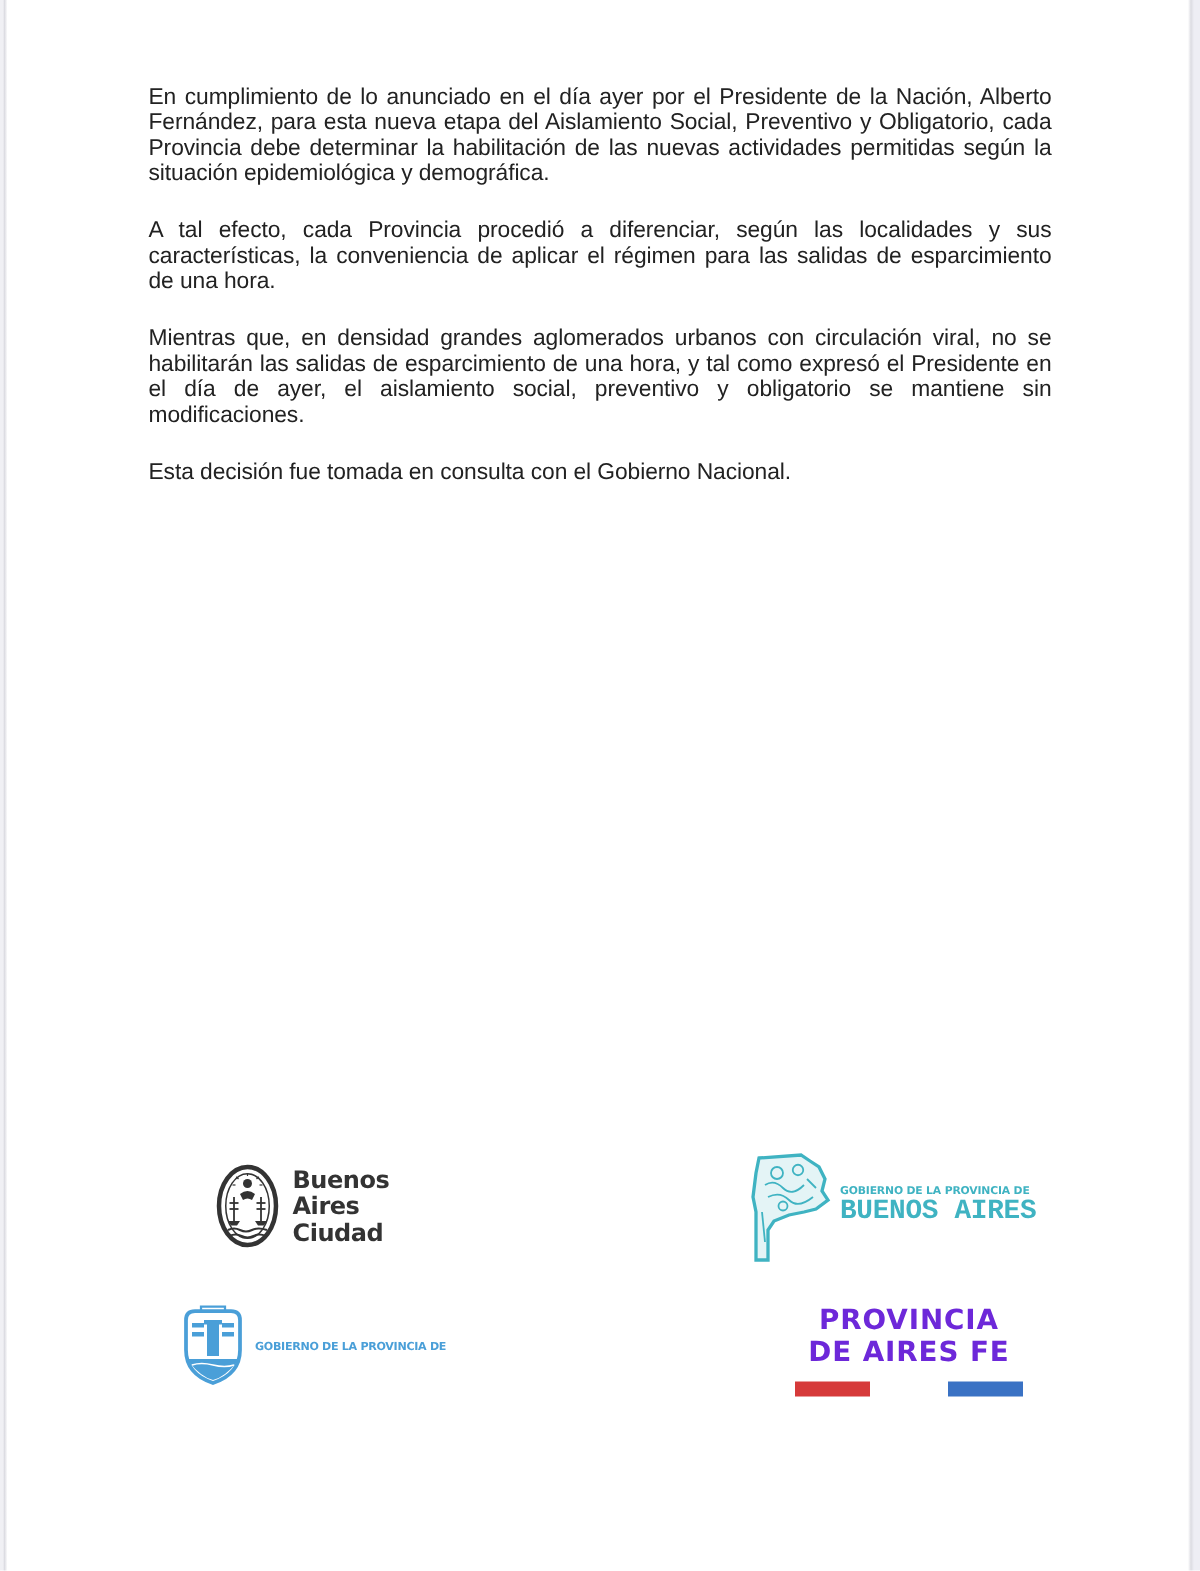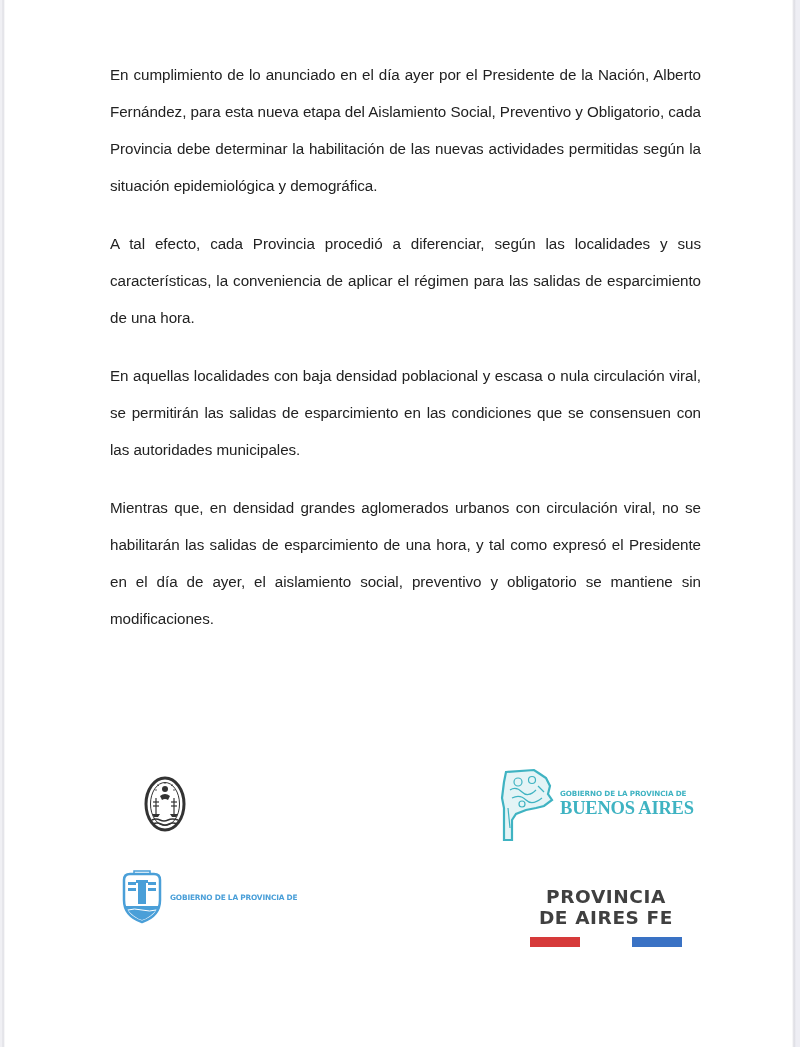--- a/index.html
+++ b/index.html
@@ -19,23 +19,23 @@
       position: absolute; right: 0; top: 0; bottom: 0; width: 8px;
       background: linear-gradient(to right, #ffffff 0, #dcdce2 2px, #eeeef4 4px, #eeeef4 8px);
     }
     .page {
       position: absolute;
       left: 98px;
       top: 56px;
       width: 603px;
     }
     .para {
-      margin: 0 0 21px 12px;
+      margin: 0 0 21px 1px;
       font-size: 15.2px;
-      line-height: 37px;
+      line-height: 17px;
       color: #222222;
       text-align: justify;
       letter-spacing: -0.05px;
     }
 
     .logo { position: absolute; }
 
     
     .logo-caba { left: 144px; top: 776px; display: flex; align-items: center; }
     .logo-caba svg { width: 42px; height: 56px; margin-right: 9px; }
@@ -54,21 +54,21 @@
     .pba-text { display: flex; flex-direction: column; margin-top: -4px; }
     .pba-small {
       font-family: "DejaVu Sans", sans-serif;
       font-size: 7.2px;
       font-weight: bold;
       color: #3fb3c2;
       letter-spacing: -0.1px;
       line-height: 9px;
     }
     .pba-big {
-      font-family: Liberation Serif, serif;
+      font-family: Liberation Mono, monospace;
       font-size: 18.5px;
       font-weight: bold;
       color: #3fb3c2;
       letter-spacing: -0.2px;
       line-height: 20px;
     }
 
     
     .logo-cba { left: 120px; top: 870px; display: flex; align-items: center; }
     .logo-cba svg { width: 44px; height: 54px; margin-right: 6px; }
@@ -90,41 +90,40 @@
       line-height: 26px;
     }
 
     
     .logo-sf { left: 530px; top: 870px; width: 152px; }
     .sf-text {
       font-family: "DejaVu Sans", sans-serif;
       font-weight: bold;
       font-size: 18.5px;
       line-height: 21px;
-      color: #404040;
+      color: #6d28d9;
       text-align: center;
       letter-spacing: 0.6px;
-      margin-top: 16px;
     }
     .sf-bars { position: relative; height: 10px; margin-top: 9px; }
     .sf-bar { position: absolute; top: 0; height: 10px; width: 50px; }
     .sf-bar.red { left: 0; }
     .sf-bar.blue { right: 0; }
   </style>
 </head>
 <body>
 
 <div class="edge-left"></div>
 <div class="edge-right"></div>
 
 <div class="page">
   <p class="para">En cumplimiento de lo anunciado en el día ayer por el Presidente de la Nación, Alberto Fernández, para esta nueva etapa del Aislamiento Social, Preventivo y Obligatorio, cada Provincia debe determinar la habilitación de las nuevas actividades permitidas según la situación epidemiológica y demográfica.</p>
   <p class="para">A tal efecto, cada Provincia procedió a diferenciar, según las localidades y sus características, la conveniencia de aplicar el régimen para las salidas de esparcimiento de una hora.</p>
-  <p class="para">En aquellas localidades con baja densidad poblacional y escasa o nula circulación viral, se permitirán las salidas de esparcimiento en las condiciones que se consensuen con las autoridades municipales.</p>
   <p class="para">Mientras que, en densidad grandes aglomerados urbanos con circulación viral, no se habilitarán las salidas de esparcimiento de una hora, y tal como expresó el Presidente en el día de ayer, el aislamiento social, preventivo y obligatorio se mantiene sin modificaciones.</p>
+  <p class="para">Esta decisión fue tomada en consulta con el Gobierno Nacional.</p>
 </div>
 
 <div class="logo logo-caba">
   <svg viewBox="0 0 42 56">
     <ellipse cx="21" cy="28" rx="19" ry="26" fill="none" stroke="#333" stroke-width="3"></ellipse>
     <ellipse cx="21" cy="28" rx="14.5" ry="21.5" fill="none" stroke="#333" stroke-width="1"></ellipse>
     <circle cx="21" cy="13" r="3" fill="#333"></circle>
     <g stroke="#333" stroke-width="0.8">
       <line x1="21" y1="8" x2="21" y2="6"></line>
         <line x1="15" y1="10" x2="13.5" y2="8.5"></line>
@@ -138,20 +137,25 @@
         <line x1="30" y1="22" x2="30" y2="38"></line>
       <line x1="9" y1="26" x2="15" y2="26"></line>
         <line x1="9" y1="30" x2="15" y2="30"></line>
       <line x1="27" y1="26" x2="33" y2="26"></line>
         <line x1="27" y1="30" x2="33" y2="30"></line>
     </g>
     <path d="M8 38 L16 38 L14 41 L10 41 Z M26 38 L34 38 L32 41 L28 41 Z" fill="#333"></path>
     <path d="M8 44 Q12 42 16 44 T24 44 T34 44" fill="none" stroke="#333" stroke-width="1.4"></path>
     <path d="M9 48 Q13 46 17 48 T25 48 T33 48" fill="none" stroke="#333" stroke-width="1.4"></path>
   </svg>
+  <div class="caba-text">
+    <div>Buenos</div>
+    <div>Aires</div>
+    <div>Ciudad</div>
+  </div>
 </div>
 
 <div class="logo logo-pba">
   <svg viewBox="0 0 58 74">
     <path d="M6 4 L34 2 L40 6 L46 10 L50 18 L48 26 L52 32 L44 38 L36 40 L26 42 L16 46 L12 52 L12 72 L4 72 L4 40 L2 30 L4 14 Z" fill="#e4f4f6" stroke="#3fb3c2" stroke-width="2.2"></path>
     <g fill="none" stroke="#3fb3c2" stroke-width="1.2">
       <circle cx="18" cy="14" r="4"></circle>
         <circle cx="32" cy="12" r="3.5"></circle>
       <path d="M10 22 Q16 18 22 24 T36 22"></path>
       <path d="M12 30 Q20 26 26 32 T42 30"></path>

